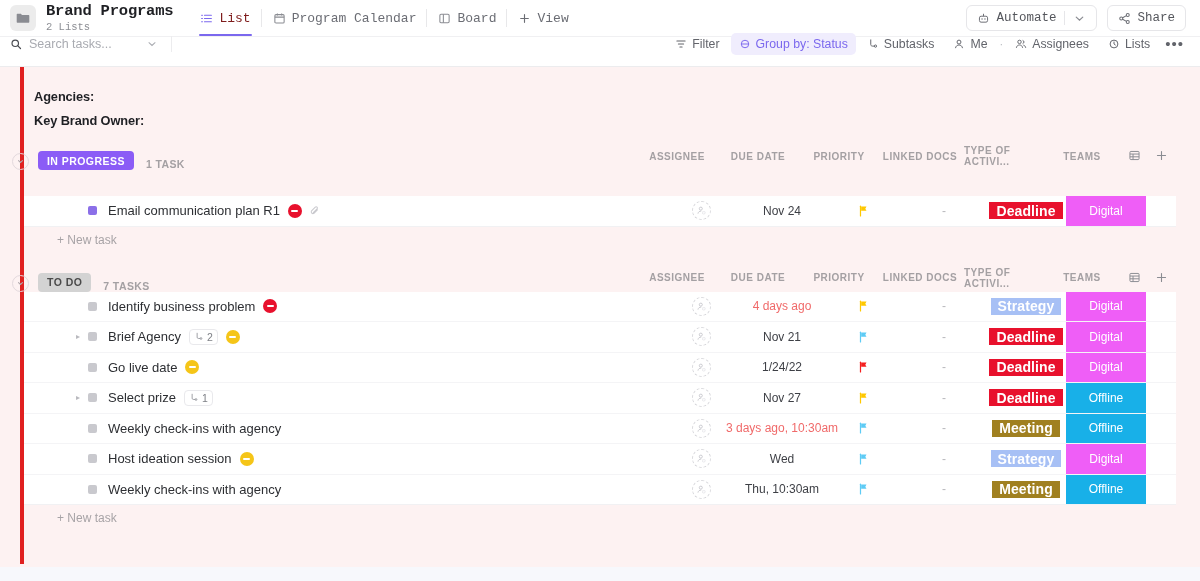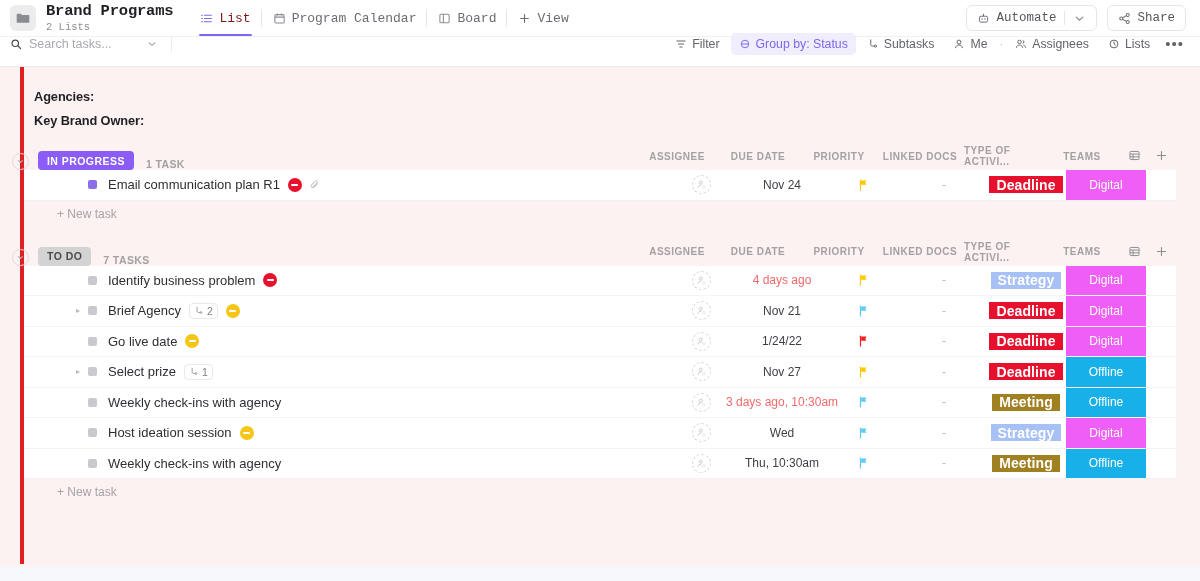--- a/index.html
+++ b/index.html
@@ -317,21 +317,21 @@
             <div class="hdr-icons" style="left:1128px;top:7px;">
               <svg viewBox="0 0 16 16" fill="none" stroke="#8a8c92" stroke-width="1.2">
                 <rect x="2.4" y="3" width="11.2" height="10" rx="1.2"></rect>
                 <path d="M2.4 6.2h11.2M6.2 6.2V13M2.4 9.6h11.2"></path>
               </svg>
               <svg viewBox="0 0 16 16" fill="none" stroke="#8a8c92" stroke-width="1.35" stroke-linecap="round">
                 <path d="M8 3v10M3 8h10"></path>
               </svg>
             </div>
           </div>
-          <div class="rows" style="margin-left:24px;margin-right:24px;border-radius:2px;">
+          <div class="rows" style="margin-left:24px;margin-right:24px;border-radius:2px;margin-top:26px;">
             <div class="row">
               <div class="namecell">
                 <span class="rowcaret"></span>
                 <span class="sqr purple"></span>
                 <span class="tname">Email communication plan R1</span>
                 <span class="emoji-badge red">
                   <span></span>
                 </span>
                 <span class="clip">
                   <svg viewBox="0 0 16 16" fill="none" stroke="#c9c9ce" stroke-width="1.35" stroke-linecap="round">

